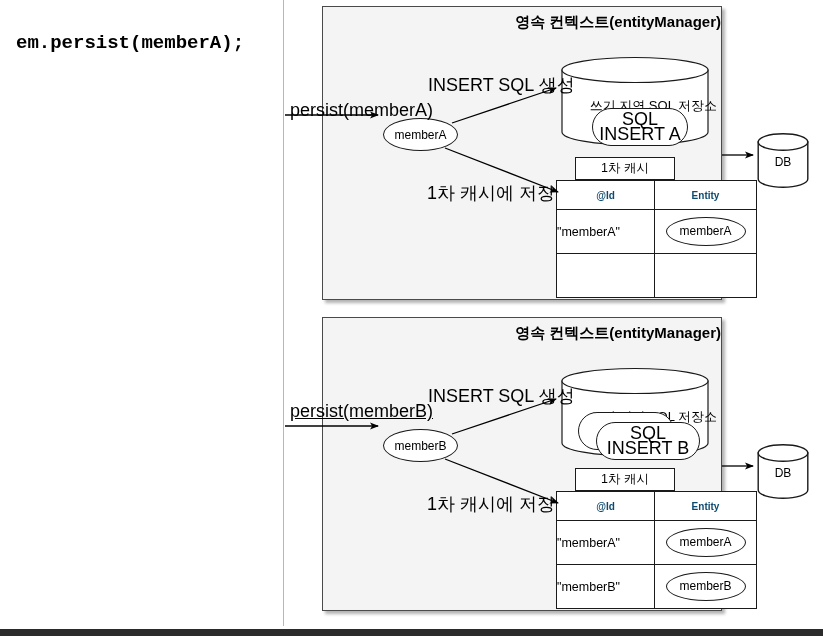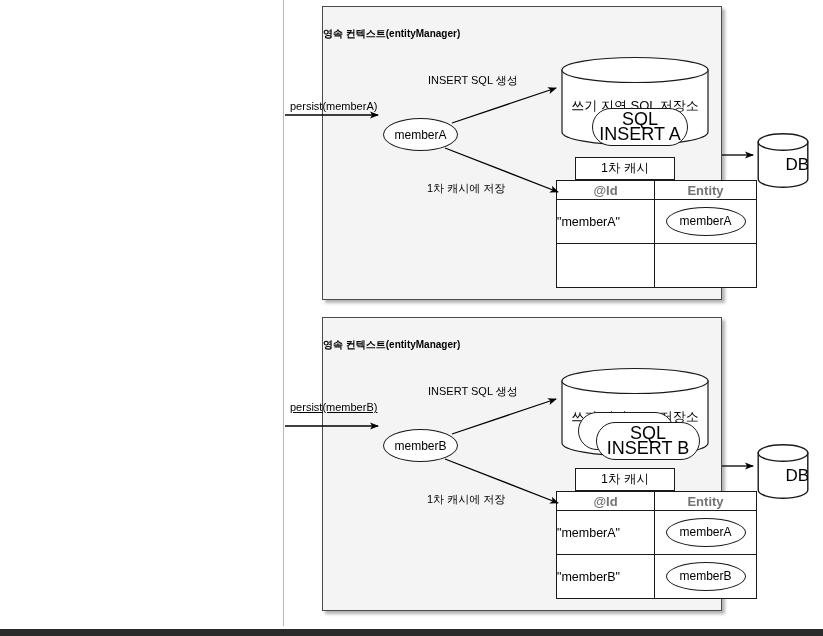--- a/index.html
+++ b/index.html
@@ -52,32 +52,32 @@
     position: absolute;
     background: #f4f4f4;
     border: 1.5px solid #4a4a4a;
     box-shadow: 3px 3px 3px rgba(0,0,0,0.30);
   }
   #panel-1 { left: 322px; top: 6px;   width: 398px; height: 292px; }
   #panel-2 { left: 322px; top: 317px; width: 398px; height: 292px; }
 
   .panel-title {
     position: absolute;
-    top: 20px;
+    top: 6px;
     left: 0;
     width: 100%;
-    text-align: left;
-    font-size: 10px;
+    text-align: right;
+    font-size: 15px;
     font-weight: bold;
     color: #000;
   }
 
   .arrow-label {
     position: absolute;
-    font-size: 11px;
+    font-size: 18px;
     color: #000;
     white-space: nowrap;
   }
 
   .entity-ellipse {
     position: absolute;
     border: 1.3px solid #1a1a1a;
     border-radius: 50%;
     background: #ffffff;
     display: flex;
@@ -90,24 +90,25 @@
 
   
   .cyl {
     position: absolute;
   }
   .cyl svg { display: block; overflow: visible; }
 
   .cyl-title {
     position: absolute;
     width: 100%;
-    text-align: center;
+    text-align: right;
     font-size: 13px;
     color: #000;
     pointer-events: none;
+    margin-left: 8px;
   }
 
   .sql-box {
     position: absolute;
     border: 1.2px solid #1a1a1a;
     border-radius: 22px;
     background: #ffffff;
     display: flex;
     flex-direction: column;
     align-items: center;
@@ -137,25 +138,25 @@
     background: #ffffff;
     box-sizing: border-box;
   }
   .cache-table td, .cache-table th {
     border: 1.2px solid #1a1a1a;
     padding: 0;
     background: #ffffff;
     box-sizing: border-box;
   }
   .cache-table th {
-    height: 19px;
-    font-size: 13px;
+    height: 29px;
+    font-size: 10px;
     font-weight: bold;
     text-align: center;
-    color: #737373;
+    color: #0c4a6e;
   }
   .cache-table td {
     height: 44px;
     font-size: 12.5px;
     color: #000;
     vertical-align: middle;
   }
   .col-id  { width: 98px; }
   .col-ent { width: 102px; }
   .cell-id { padding-left: 8px; text-align: left; }
@@ -168,39 +169,40 @@
     border: 1.3px solid #1a1a1a;
     border-radius: 50%;
     background: #fff;
     font-size: 12px;
     text-align: center;
     box-sizing: border-box;
   }
   .db-label {
     position: absolute;
     width: 100%;
-    text-align: right;
-    font-size: 17px;
+    text-align: center;
+    font-size: 12px;
     color: #000;
   }
   .svg-overlay {
     position: absolute;
     left: 0; top: 0;
     width: 823px; height: 636px;
     pointer-events: none;
     overflow: visible;
   }
 </style>
 </head>
 <body>
 
 <div id="stage">
 
   <div class="vdivider"></div>
 
+  <div class="code-label" id="code-a">em.persist(memberA);</div>
 
   <div class="panel" id="panel-1">
     <div class="panel-title">영속 컨텍스트(entityManager)</div>
   </div>
 
   <div class="entity-ellipse" style="left:383px; top:118px; width:75px; height:33px;">memberA</div>
 
   <div class="cyl" style="left:561px; top:57px; width:148px; height:88px;">
     <svg width="148" height="88" viewBox="0 0 148 88">
       <path d="M1,13 L1,75 A73,13 0 0 0 147,75 L147,13 Z" fill="#ffffff" stroke="#1a1a1a" stroke-width="1.2"></path>

